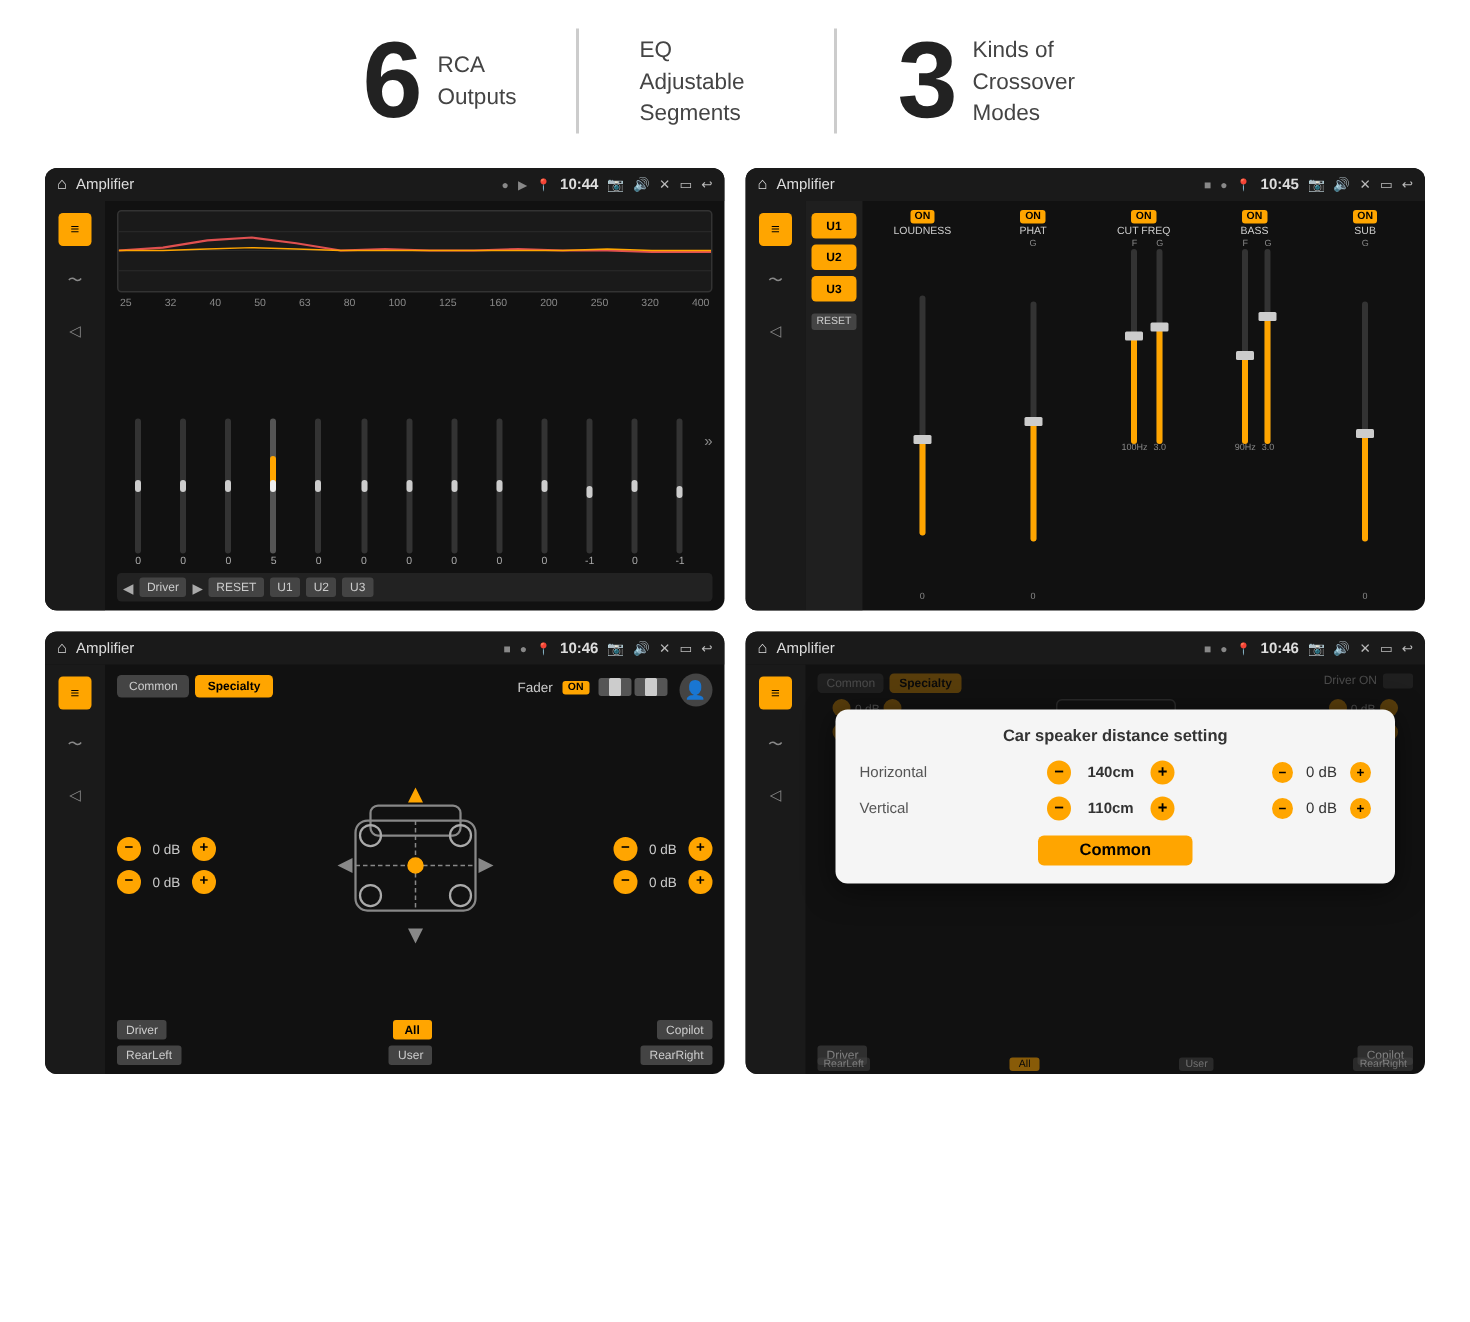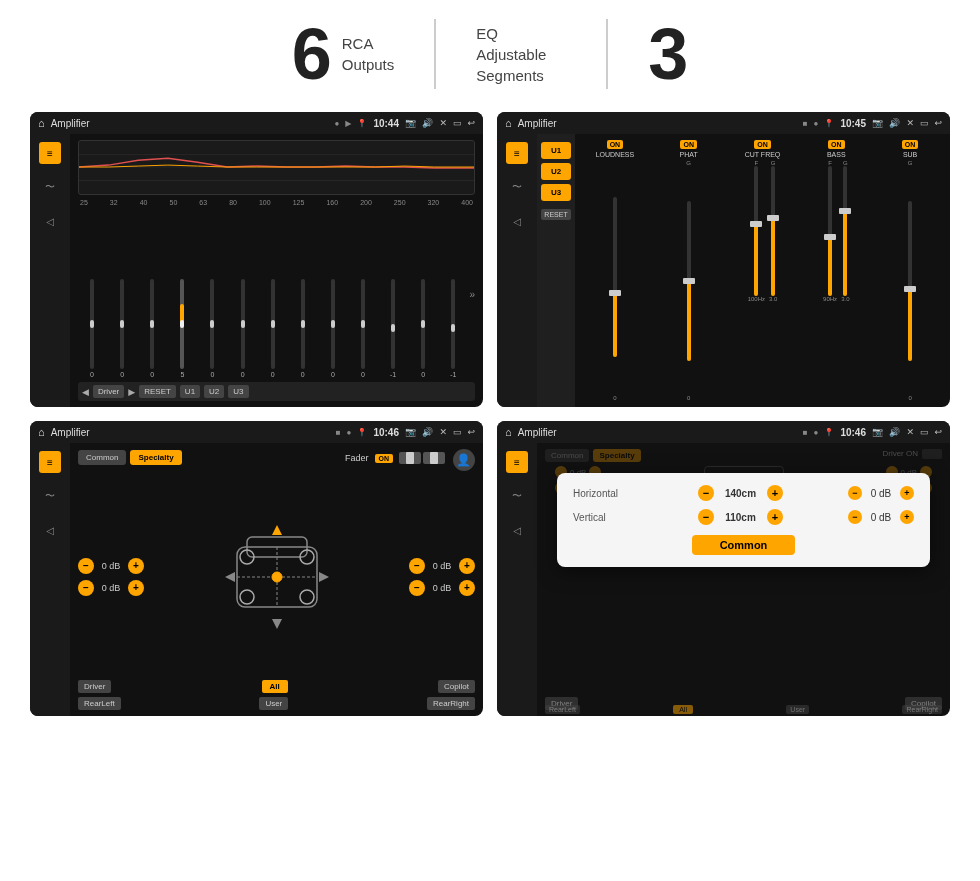--- a/index.html
+++ b/index.html
@@ -695,20 +695,21 @@
       <span class="stat-number">6</span>
       <span class="stat-text">RCA<br>Outputs</span>
     </div>
     <div class="stat-divider"></div>
     <div class="stat-item">
       <span class="stat-text">EQ Adjustable<br>Segments</span>
     </div>
     <div class="stat-divider"></div>
     <div class="stat-item">
       <span class="stat-number">3</span>
+      <span class="stat-text">Kinds of<br>Crossover Modes</span>
     </div>
   </div>
 
   <div class="screens-grid">
 
     <div class="screen-container">
       <div class="status-bar">
         <span style="font-size:11px;color:#ddd;">⌂</span>
         <span class="status-title">Amplifier</span>
         <span style="font-size:8px;color:#888;">●</span>
@@ -1141,20 +1142,21 @@
                 <div style="display:flex;align-items:center;gap:3px;">
                   <div style="width:12px;height:12px;background:#ffa500;border-radius:50%;"></div>
                   <span style="font-size:8px;color:#ccc;">0 dB</span>
                   <div style="width:12px;height:12px;background:#ffa500;border-radius:50%;"></div>
                 </div>
               </div>
             </div>
           </div>
 
           <div class="dlg-overlay">
+            <div class="dlg-title">Car speaker distance setting</div>
 
             <div class="dlg-row">
               <span class="dlg-label">Horizontal</span>
               <div class="dlg-control">
                 <div class="dlg-minus">−</div>
                 <span class="dlg-value">140cm</span>
                 <div class="dlg-plus">+</div>
               </div>
               <div class="dlg-db-control">
                 <div style="width:14px;height:14px;background:#ffa500;border-radius:50%;display:flex;align-items:center;justify-content:center;font-size:9px;color:#000;font-weight:bold;cursor:pointer;">−</div>

